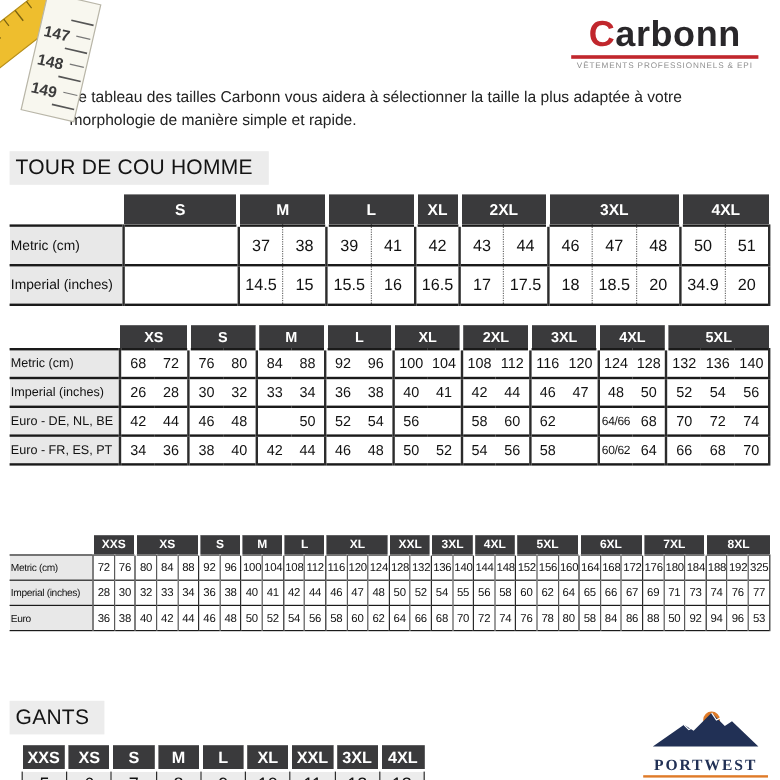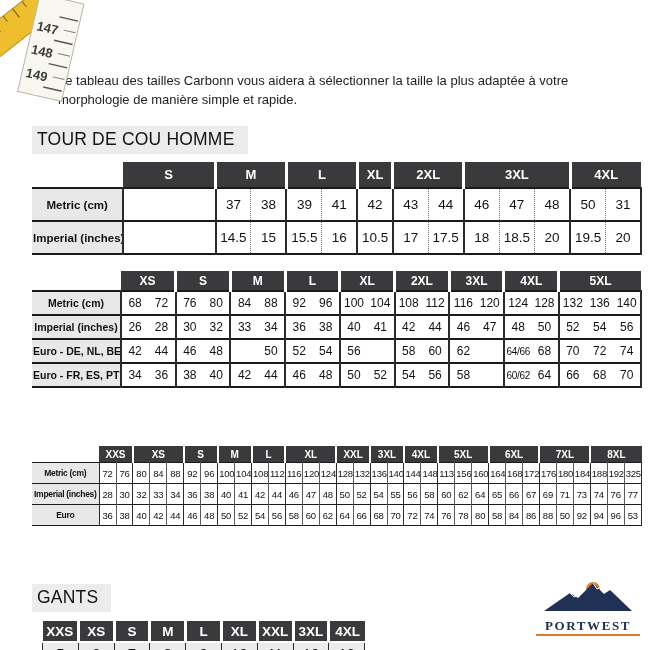--- a/index.html
+++ b/index.html
@@ -20,21 +20,21 @@
   .carbonn-word { font-size:30px; font-weight:bold; letter-spacing:0.5px; color:#29272a; line-height:1; }
   .carbonn-word .c { color:var(--carbonn-red,#c1272d); }
   .carbonn-rule { height:2.5px; background:var(--carbonn-red,#c1272d); margin:2px 6px 3px 6px; }
   .carbonn-tag { font-size:6.8px; letter-spacing:0.72px; color:#8f8f8f; white-space:nowrap; }
   .intro {
     position:absolute; left:58px; top:72px; width:582px; margin:0;
     font-size:13px; line-height:1.45; color:#222222;
   }
 
   
-  .section { position:absolute; left:8px; right:8px;margin-left:24px; }
+  .section { position:absolute; left:8px; right:8px; }
   #sec-0 { top:126px; } #sec-1 { top:264px; } #sec-2 { top:440px; } #sec-3 { top:584px; }
   .sec-title {
     display:inline-block; background:var(--strip-bg,#ececec);
     font-size:17.5px; letter-spacing:0.2px; color:#141414;
     padding:3px 13px 4px 5px; white-space:nowrap;
   }
   #sec-0 table { margin-top:8px; } #sec-1 table { margin-top:7px; }
   #sec-2 table { margin-top:6px; } #sec-3 table { margin-top:9px; }
 
   
@@ -43,21 +43,21 @@
   .sizes-table th.size {
     background:var(--header-dark,#3a3a3c); color:#fff; font-weight:bold;
     text-align:center; border-left:3px solid #fff;
   }
   .sizes-table th.size.first { border-left:none; }
   .sizes-table th.corner { background:#fff; }
   .sizes-table tbody tr { border-top:2px solid var(--border-dark,#1a1a1a); }
   .sizes-table tbody tr:last-child { border-bottom:2px solid var(--border-dark,#1a1a1a); }
   .sizes-table tbody td:last-child { border-right:2px solid #2b2b2b; }
   .rowlabel {
-    background:var(--label-bg,#e8e8e8); font-weight:bold; text-align:center; color:#111;
+    background:var(--label-bg,#e8e8e8); font-weight:normal; color:#111;
   }
   td.val { text-align:center; color:#121212; }
   td.val.grp { border-left:2px solid #2b2b2b; }
   td.val.sub { border-left:none; }
 
   
   .t1 th.size { height:25px; font-size:13px; }
   .t1 td { height:31px; }
   .t1 td.val { font-size:13.5px; }
   .t1 .rowlabel { font-size:11.5px; }
@@ -85,21 +85,21 @@
   .t4 { width:53%; margin-left:10px; }
   .t4 th.size { height:20px; font-size:13.5px; }
   .t4 tbody tr { border-top:2px solid #ffffff; }
   .t4 tbody tr:last-child { border-bottom:none; }
   .t4 td { height:20px; }
   .t4 td.val { font-size:15px; background:#ececec; }
   .t4 td.val.grp { border-left:1.5px solid #2b2b2b; }
   .t4 tbody td:last-child { border-right:1.5px solid #2b2b2b;text-decoration:underline; }
 
   
-  .portwest { position:absolute; right:10px; bottom:14px; width:104px; text-align:center; }
+  .portwest { position:absolute; right:10px; bottom:2px; width:104px; text-align:center; }
   .pw-text {
     font-family:"Liberation Serif", serif; font-weight:bold; font-size:13px;
     letter-spacing:1.6px; color:var(--portwest-navy,#213055); line-height:1.1;
   }
   .pw-rule { height:2px; background:var(--portwest-orange,#df7b28); margin-top:1px; }
 
   
   .fill-yellow { fill:var(--tape-yellow,#eebe2e); }
   .fill-navy { fill:var(--portwest-navy,#213055); }
   .fill-orange { fill:var(--portwest-orange,#df7b28); }
@@ -128,20 +128,25 @@
         <line x1="64" y1="70" x2="83" y2="70" stroke="#555" stroke-width="1.4"></line>
         <line x1="71" y1="82" x2="83" y2="82" stroke="#777" stroke-width="1"></line>
         <line x1="64" y1="94" x2="83" y2="94" stroke="#555" stroke-width="1.4"></line>
         <text x="44" y="40" font-size="13" font-weight="bold" fill="#3c3c3c">147</text>
         <text x="44" y="64" font-size="13" font-weight="bold" fill="#3c3c3c">148</text>
         <text x="44" y="88" font-size="13" font-weight="bold" fill="#3c3c3c">149</text>
       </g>
     </svg>
   </div>
 
+  <div class="carbonn">
+    <div class="carbonn-word"><span class="c">C</span><span>arbonn</span></div>
+    <div class="carbonn-rule"></div>
+    <div class="carbonn-tag">VÊTEMENTS PROFESSIONNELS &amp; EPI</div>
+  </div>
 
   <p class="intro">Le tableau des tailles Carbonn vous aidera à sélectionner la taille la plus adaptée à votre morphologie de manière simple et rapide.</p>
 
   <section class="section" id="sec-0">
     <div class="sec-title">TOUR DE COU HOMME</div>
     <table class="sizes-table t1">
         <colgroup>
           <col style="width:15%">
           <col style="width:15.137%">
           <col style="width:5.822%">
@@ -177,36 +182,36 @@
             <td class="val sub">38</td>
             <td class="val grp">39</td>
             <td class="val sub">41</td>
             <td class="val grp">42</td>
             <td class="val grp">43</td>
             <td class="val sub">44</td>
             <td class="val grp">46</td>
             <td class="val sub">47</td>
             <td class="val sub">48</td>
             <td class="val grp">50</td>
-            <td class="val sub">31</td>
+            <td class="val sub">51</td>
           </tr>
           <tr>
             <td class="rowlabel">Imperial (inches)</td>
             <td class="val grp"></td>
             <td class="val grp">14.5</td>
             <td class="val sub">15</td>
             <td class="val grp">15.5</td>
             <td class="val sub">16</td>
-            <td class="val grp">10.5</td>
+            <td class="val grp">16.5</td>
             <td class="val grp">17</td>
             <td class="val sub">17.5</td>
             <td class="val grp">18</td>
             <td class="val sub">18.5</td>
             <td class="val sub">20</td>
-            <td class="val grp">19.5</td>
+            <td class="val grp">34.9</td>
             <td class="val sub">20</td>
           </tr>
         </tbody>
       </table>
   </section>
 
   <section class="section" id="sec-1">
     <table class="sizes-table t2">
         <colgroup>
           <col style="width:14.6%">
@@ -408,21 +413,21 @@
             <td class="val sub">112</td>
             <td class="val grp">116</td>
             <td class="val sub">120</td>
             <td class="val sub">124</td>
             <td class="val grp">128</td>
             <td class="val sub">132</td>
             <td class="val grp">136</td>
             <td class="val sub">140</td>
             <td class="val grp">144</td>
             <td class="val sub">148</td>
-            <td class="val grp">113</td>
+            <td class="val grp">152</td>
             <td class="val sub">156</td>
             <td class="val sub">160</td>
             <td class="val grp">164</td>
             <td class="val sub">168</td>
             <td class="val sub">172</td>
             <td class="val grp">176</td>
             <td class="val sub">180</td>
             <td class="val sub">184</td>
             <td class="val grp">188</td>
             <td class="val sub">192</td>

